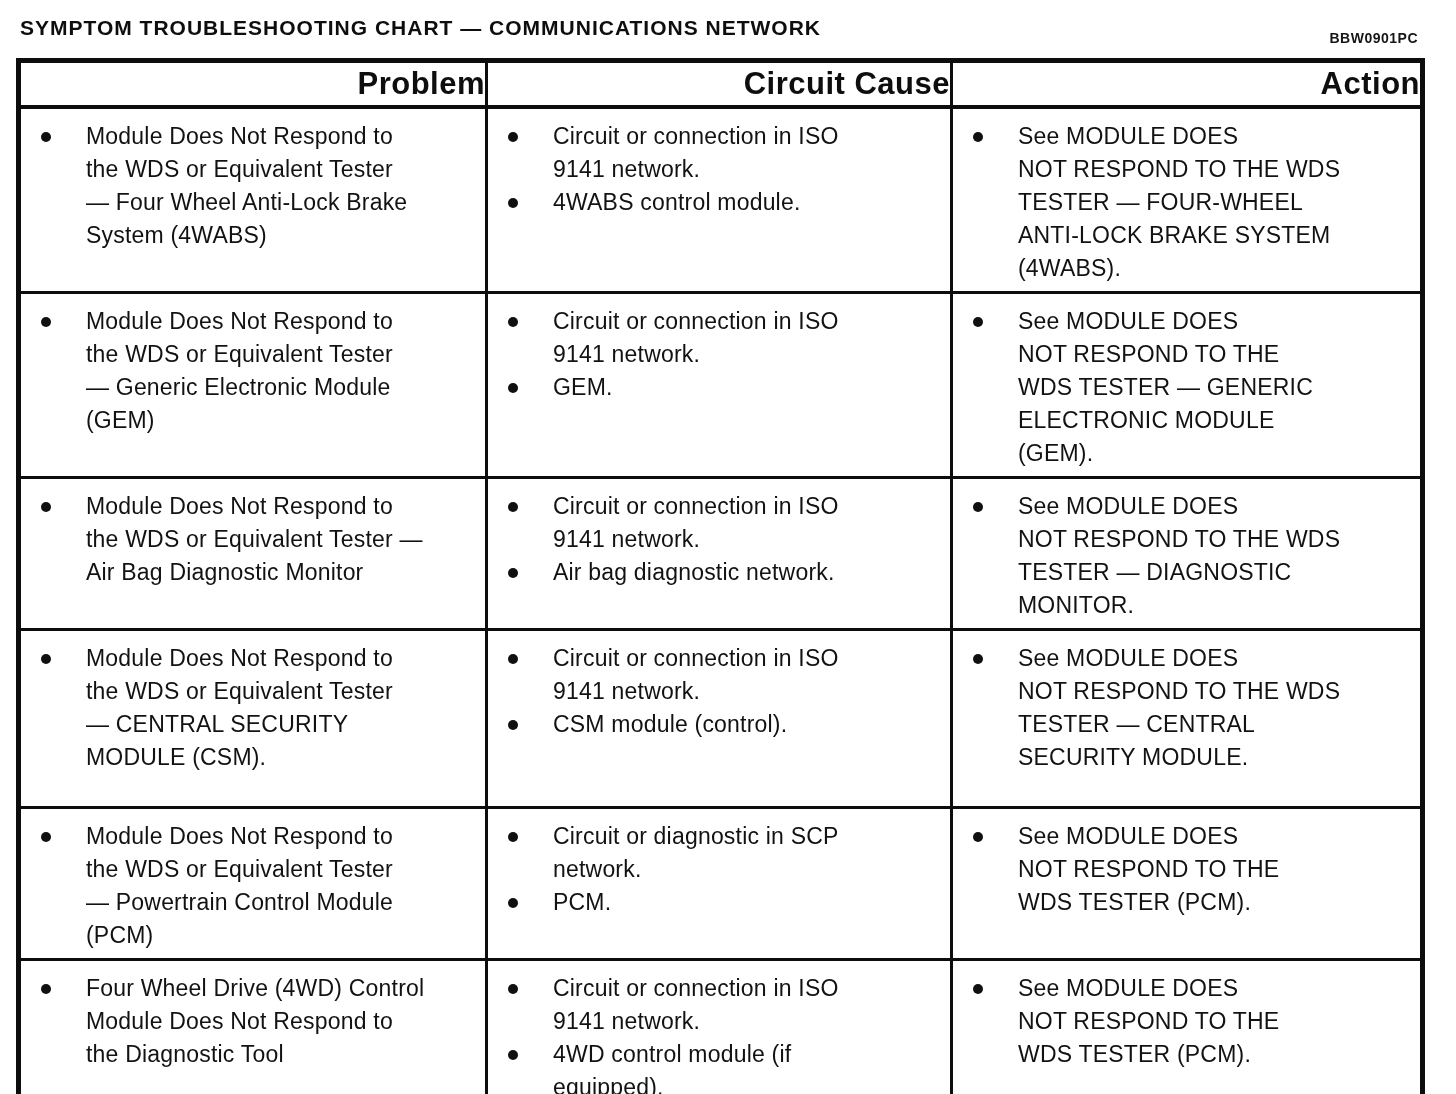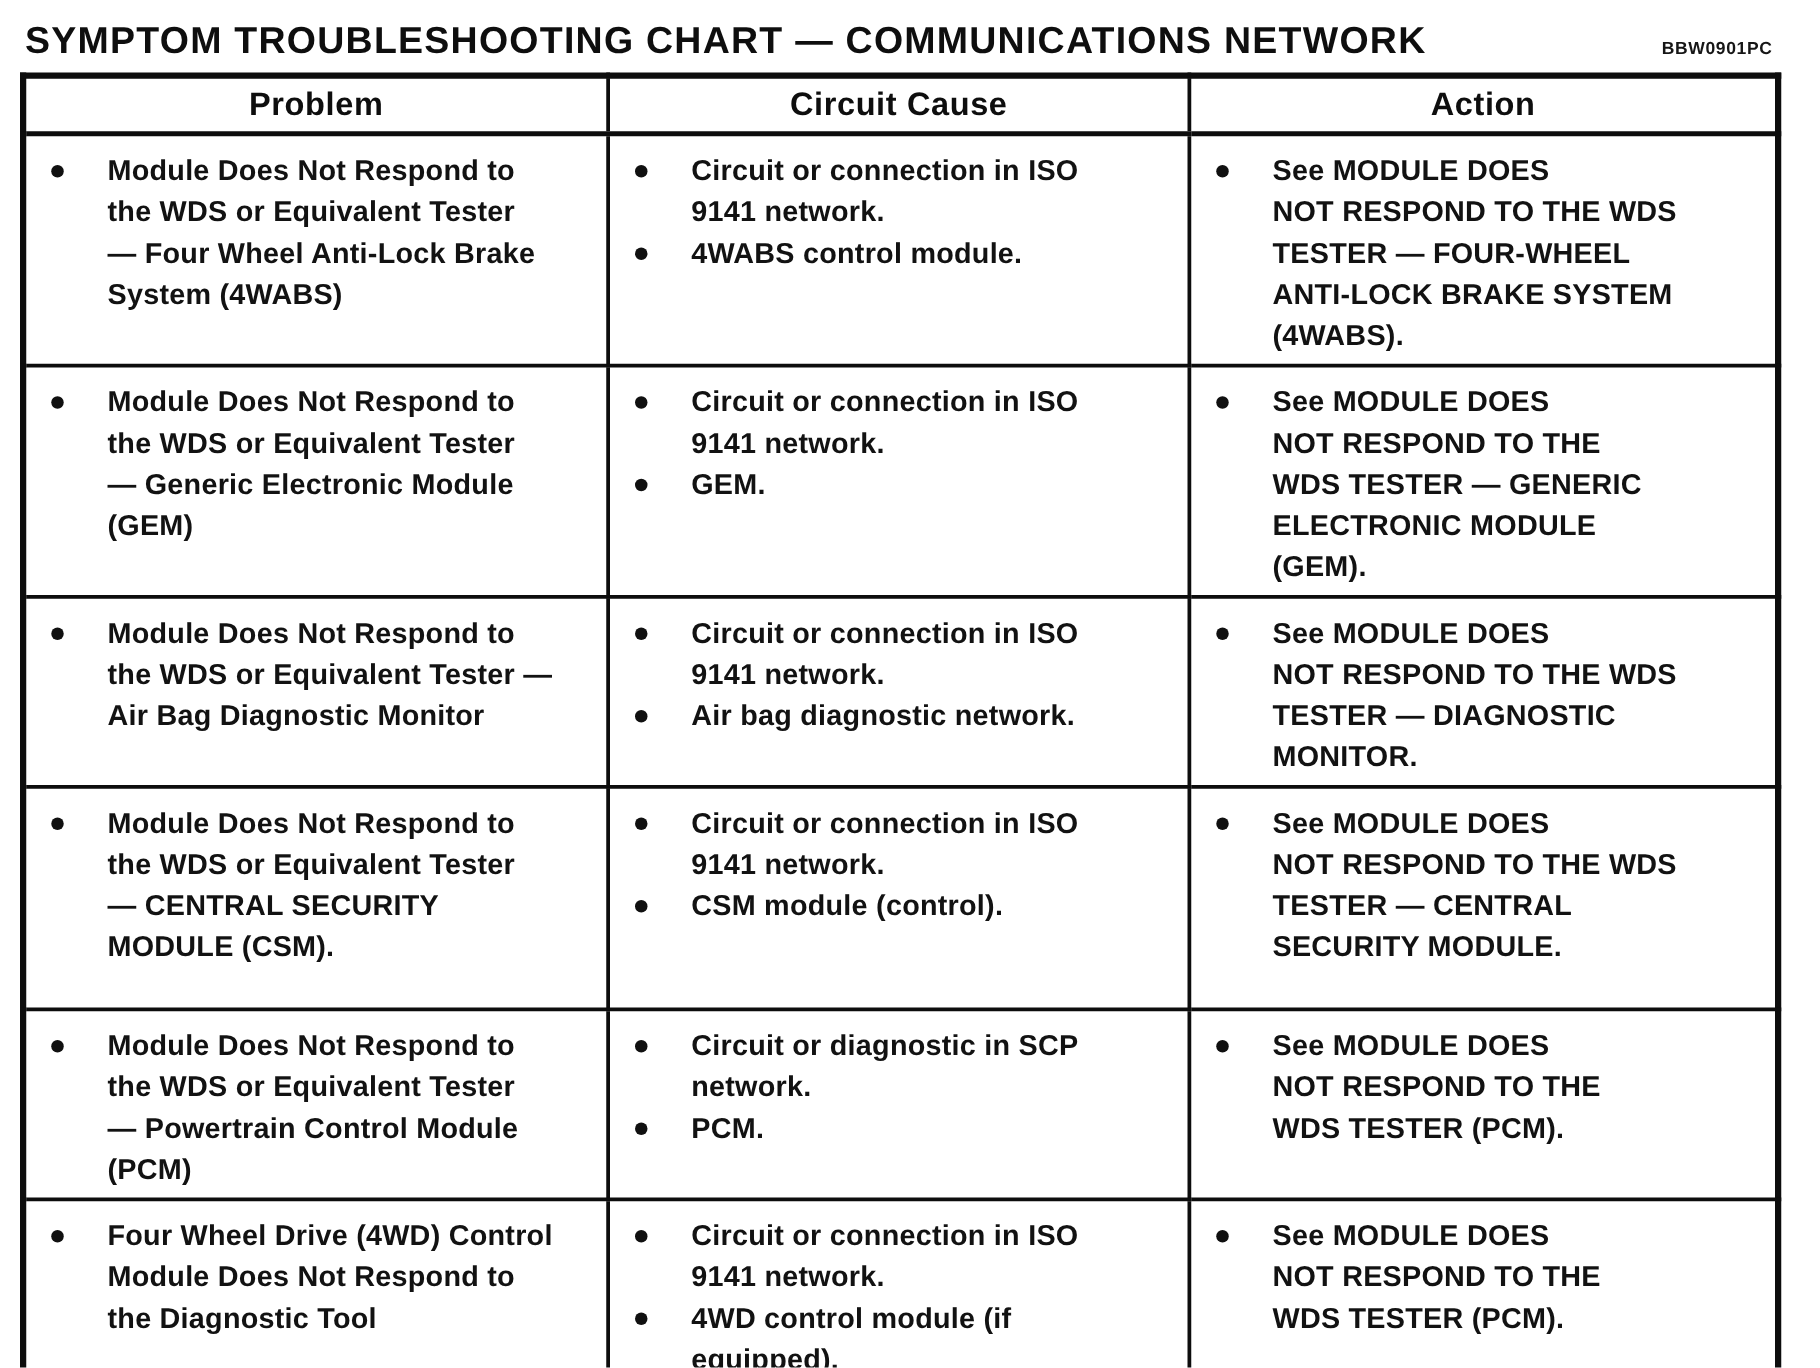--- a/index.html
+++ b/index.html
@@ -20,21 +20,21 @@
   }
   .header-row {
     position: relative;
     width: 1404px;
     height: 44px;
   }
   .title {
     position: absolute;
     left: 4px;
     top: 2px;
-    font-size: 30px;
+    font-size: 21px;
     font-weight: bold;
     letter-spacing: 1px;
     color: #0e0e0e;
     white-space: nowrap;
   }
   .figcode {
     position: absolute;
     right: 2px;
     top: 16px;
     font-size: 14px;
@@ -46,23 +46,23 @@
   table.chart {
     border-collapse: collapse;
     table-layout: fixed;
     width: 1404px;
     border: 5px solid #0d0d0d;
   }
   table.chart th {
     border: 3px solid #0d0d0d;
     border-bottom: 4px solid #0d0d0d;
     height: 46px;
-    font-size: 26px;
+    font-size: 31px;
     font-weight: bold;
-    text-align: center;
+    text-align: right;
     vertical-align: middle;
     letter-spacing: 0.5px;
     color: #0e0e0e;
     background: #ffffff;
     margin-top: 10px;
   }
   table.chart td {
     border: 3px solid #0d0d0d;
     vertical-align: top;
     padding: 11px 12px 6px 20px;
@@ -70,21 +70,20 @@
   }
   tr.rh0 { height: 184px; }
   tr.rh1 { height: 171px; }
   tr.rh2 { height: 145px; }
   tr.rh3 { height: 178px; }
   tr.rh4 { height: 145px; }
   tr.rh5 { height: 146px; }
   .item {
     display: flex;
     align-items: flex-start;
-    font-weight: bold;
   }
   .bullet {
     flex: none;
     width: 10px;
     height: 10px;
     border-radius: 50%;
     background: #101010;
     margin-top: 12px;
   }
   .txt {

